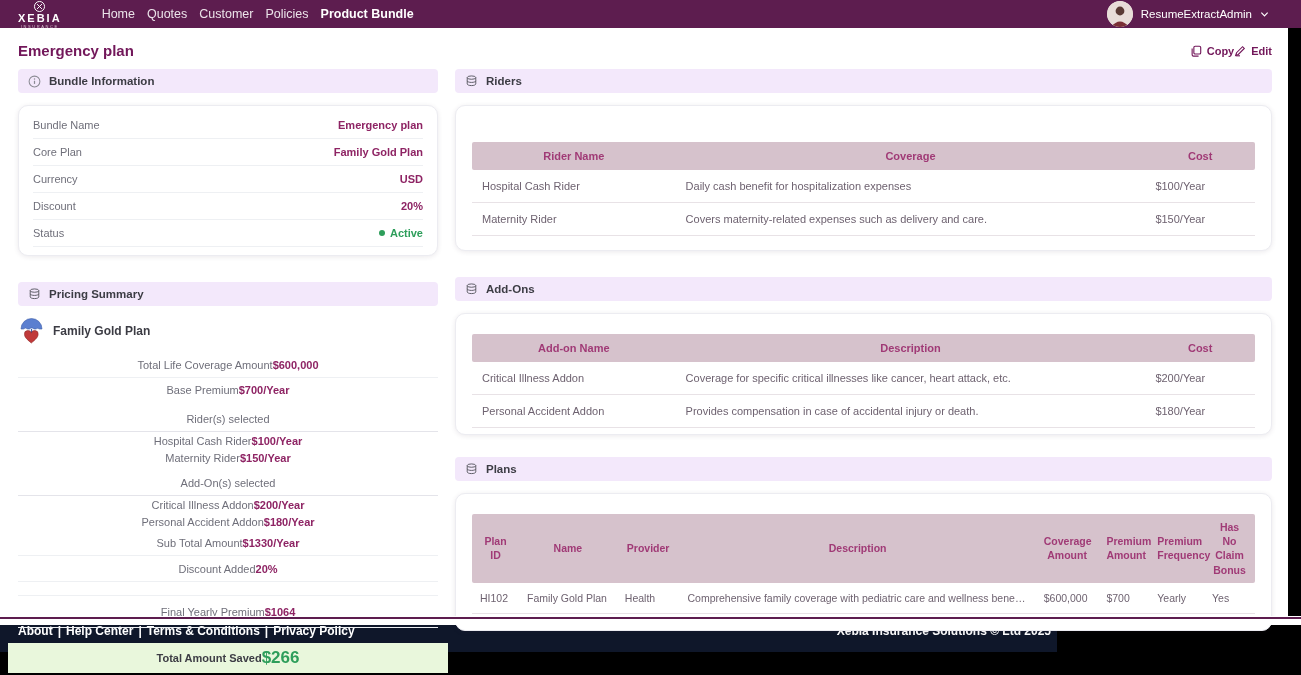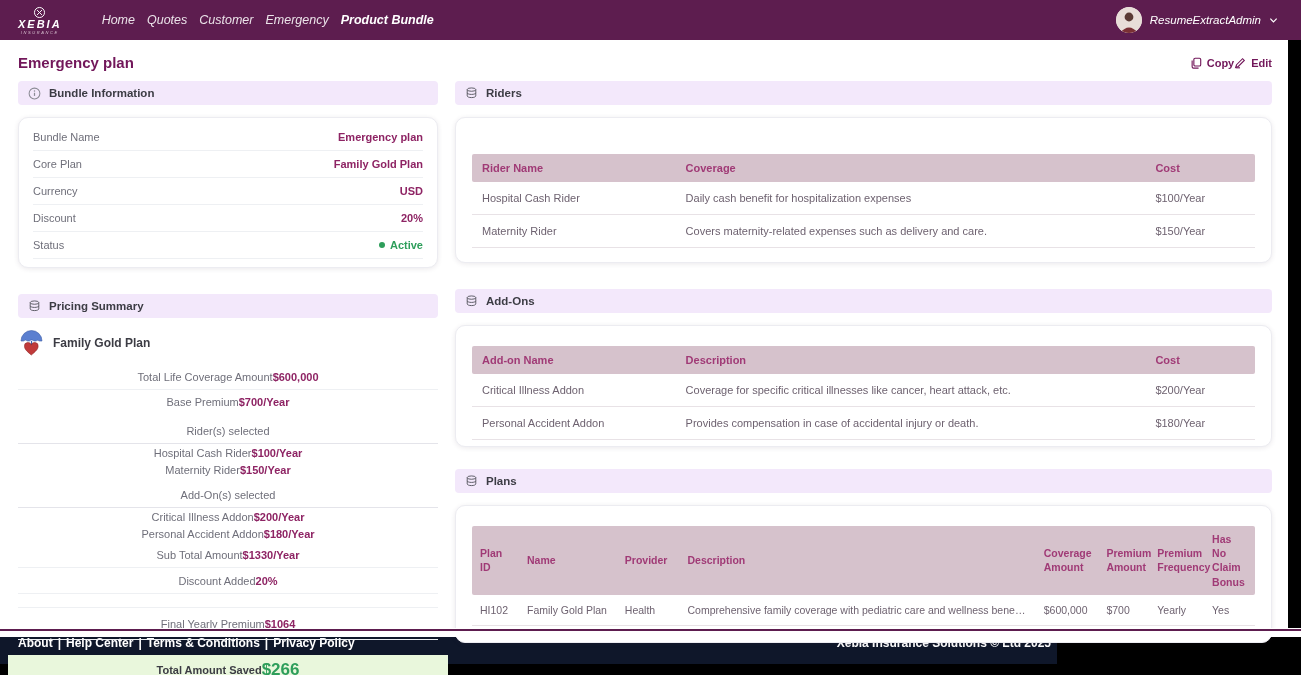--- a/index.html
+++ b/index.html
@@ -1,19 +1,19 @@
 <!DOCTYPE html>
 <html><head>
 <meta charset="utf-8">
 <style>
   * { margin:0; padding:0; box-sizing:border-box; }
   html,body { width:1301px; height:675px; background:#000; font-family:"Liberation Sans", sans-serif; overflow:hidden; }
 
   
-  .nav { width:1301px; height:40px; background:#5d1d4f; display:flex; align-items:center; padding:0 23px 0 18px;font-style:italic; }
+  .nav { width:1301px; height:28px; background:#5d1d4f; display:flex; align-items:center; padding:0 32px 0 18px; }
   .brand { display:flex; flex-direction:column; align-items:center; margin-right:40px; cursor:pointer; }
   .brand-emblem { width:13px; height:13px; margin-bottom:1px; }
   .brand-name { color:#fff; font-size:11px; font-weight:bold; letter-spacing:2px; line-height:11px; }
   .brand-sub { color:#d9c3d2; font-size:4px; letter-spacing:1.6px; line-height:5px; }
   .nav-items { display:flex; align-items:center; gap:12px; flex:1; }
   .nav-item { color:rgba(255,255,255,0.88); font-size:12.5px; cursor:pointer; }
   .nav-item.active { color:#fff; font-weight:bold; }
   .nav-user { display:flex; align-items:center; gap:8px; color:#fff; font-size:11.5px; cursor:pointer; }
   .avatar { width:26px; height:26px; border-radius:50%; background:#efe6e2; overflow:hidden; display:flex; align-items:flex-end; justify-content:center; }
   .chev { width:9px; height:9px; }
@@ -64,21 +64,21 @@
   .p-row.total { min-height:30px; background:#e9f7dc; padding:0 10px; margin:0 -10px; }
   .p-row.total .p-label { color:#3c3c44; font-weight:bold; }
   .p-row.total .p-value { color:#2e9e5b; font-size:17px; }
 
   
   .tbl-card { margin-bottom:22px; }
   .riders-card { padding:36px 16px 14px 16px; margin-bottom:26px; }
   .addons-card { padding:20px 16px 6px 16px; }
   .plans-card { padding:20px 16px 16px 16px; }
   table { width:100%; border-collapse:collapse; table-layout:fixed; }
-  thead th { background:#d6c2cc; color:#a03a76; font-size:11px; font-weight:bold; text-align:left; padding:8px 10px; }
+  thead th { background:#d6c2cc; color:#a03a76; font-size:11px; font-weight:bold; text-align:center; padding:8px 10px; }
   thead th:first-child { border-radius:2px 0 0 2px; }
   thead th:last-child { border-radius:0 2px 2px 0; }
   tbody td { color:#6e6270; font-size:11px; padding:10px 10px; border-bottom:1px solid #e8e2e6; overflow:hidden; white-space:nowrap; text-overflow:ellipsis; }
   .plans-table thead th { font-size:10.5px; padding:6px 8px; line-height:1.35; }
   .plans-table tbody td { font-size:10.5px; padding:9px 8px; }
 
   
   .gap { width:1301px; height:9px; background:#fff; position:relative; }
   .gap::after { content:''; position:absolute; left:0; right:0; top:1px; height:2px; background:#5d1d4f; }
   .footer { width:1057px; height:27px; background:#0f172a; display:flex; align-items:center; justify-content:space-between; padding:0 6px 16px 18px; }
@@ -98,21 +98,21 @@
           <path d="M5 5 L11 11 M11 5 L5 11" stroke="#fff" stroke-width="1.2"></path>
         </svg>
     </div>
     <div class="brand-name">XEBIA</div>
     <div class="brand-sub">INSURANCE</div>
   </div>
   <nav class="nav-items">
       <div class="nav-item">Home</div>
       <div class="nav-item">Quotes</div>
       <div class="nav-item">Customer</div>
-      <div class="nav-item">Emergency</div>
+      <div class="nav-item">Policies</div>
       <div class="nav-item active">Product Bundle</div>
     </nav>
   <div class="nav-user">
     <div class="avatar">
       <svg viewBox="0 0 26 26" width="26" height="26">
           <circle cx="13" cy="13" r="13" fill="#e8ddd8"></circle>
           <circle cx="13" cy="10" r="4.4" fill="#5a3a34"></circle>
           <path d="M4 26 Q13 15 22 26 Z" fill="#7a2f35"></path>
         </svg>
     </div>

